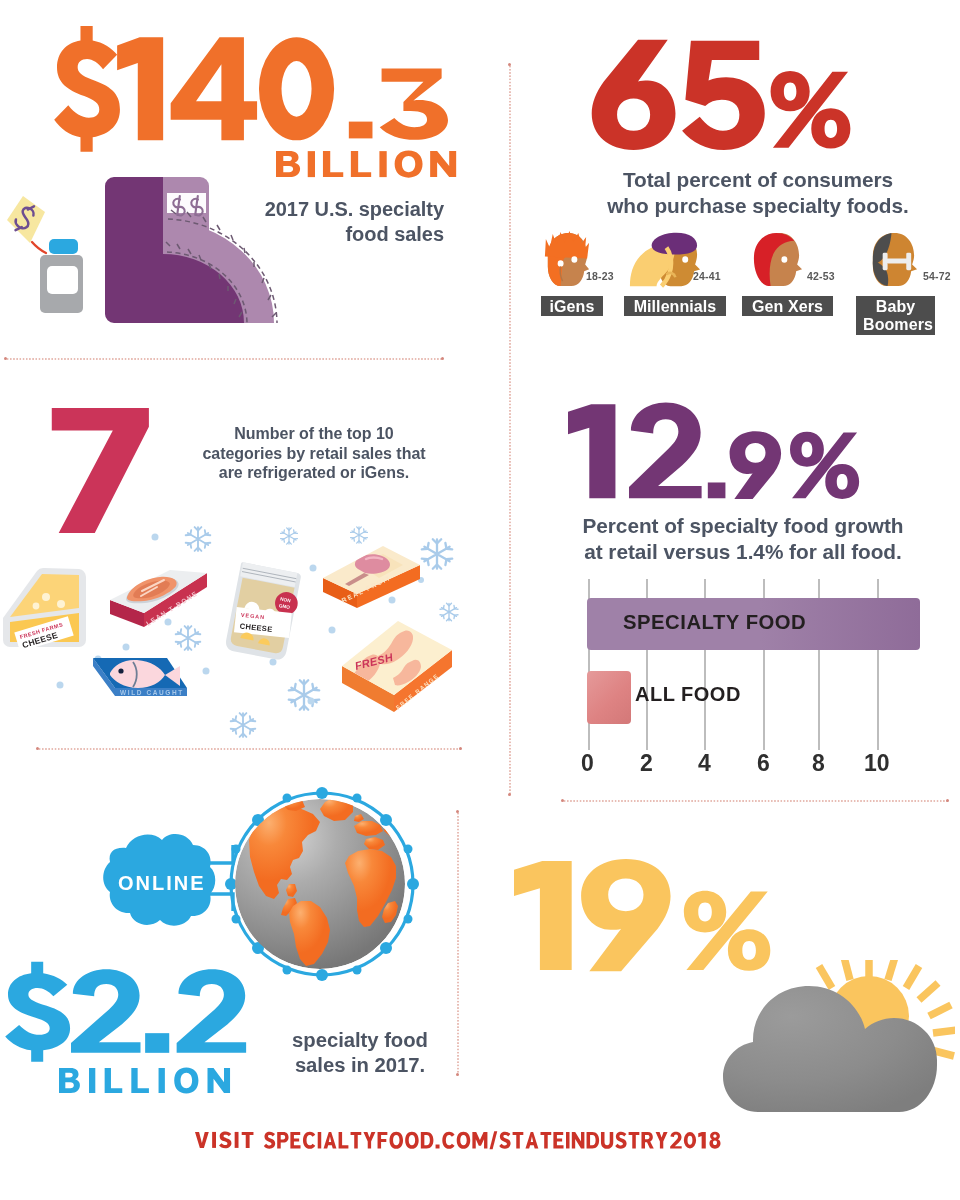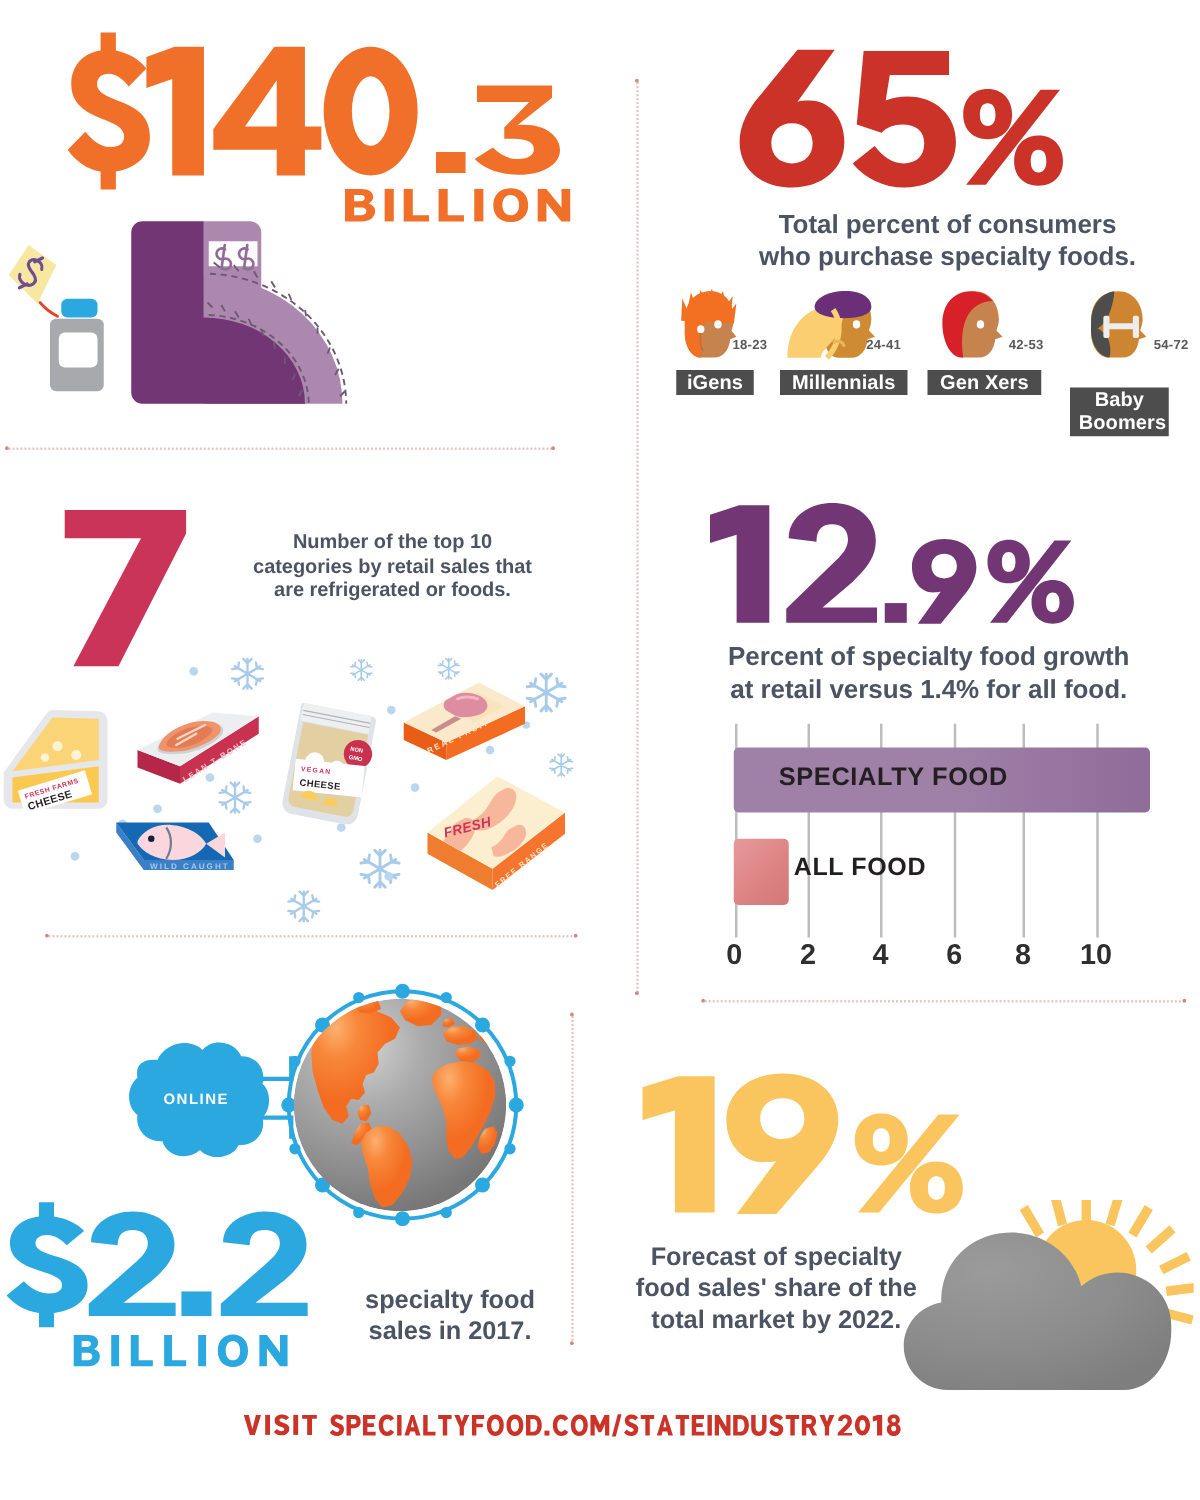--- a/index.html
+++ b/index.html
@@ -61,20 +61,24 @@
         <path d="M0 0 L42 0 C61 0 71 10 71 25 C71 34 67 41 59 45 C70 49 76 57 76 68 C76 86 64 100 43 100 L0 100 Z M23 19 L23 38 L39 38 C46 38 50 34 50 28 C50 22 46 19 39 19 Z M23 57 L23 81 L41 81 C49 81 54 76 54 69 C54 61 49 57 41 57 Z" transform="translate(0,0) scale(1)"></path>
         <path d="M2 0 L25 0 L25 100 L2 100 Z" transform="translate(98,0) scale(1)"></path>
         <path d="M0 0 L23 0 L23 81 L64 81 L64 100 L0 100 Z" transform="translate(148,0) scale(1)"></path>
         <path d="M0 0 L23 0 L23 81 L64 81 L64 100 L0 100 Z" transform="translate(236,0) scale(1)"></path>
         <path d="M2 0 L25 0 L25 100 L2 100 Z" transform="translate(324,0) scale(1)"></path>
         <path d="M44 -2 C71 -2 88 18 88 50 C88 82 71 102 44 102 C17 102 0 82 0 50 C0 18 17 -2 44 -2 Z M44 19 C32 19 23 30 23 50 C23 70 32 81 44 81 C56 81 65 70 65 50 C65 30 56 19 44 19 Z" transform="translate(374,0) scale(1)"></path>
         <path d="M0 0 L22 0 L60 57 L60 0 L82 0 L82 100 L60 100 L22 43 L22 100 L0 100 Z" transform="translate(486,0) scale(1)"></path>
       </svg>
     </div>
 
+  <div class="cap r" style="left:195px;top:197px;width:249px;font-size:20px;line-height:1.25;">
+    <div>2017 U.S. specialty</div>
+    <div>food sales</div>
+  </div>
 
   <svg style="position:absolute;left:0px;top:160px;" width="300" height="180" viewBox="0 0 300 180">
 
     <g>
       <path d="M7 60 L23 36 L45 52 L30 83 Z" fill="#F7E7A0"></path>
       <g transform="rotate(33 24 59)">
         <g stroke="#6E4E91" fill="none" stroke-width="2.5" stroke-linecap="round">
           <path d="M30 51 C29 48 26 46.5 23 47 C19.5 47.5 17.5 50 18.5 52.8
                    C19.6 56 24 56.5 27 58 C30 59.5 31.5 62 30.5 64.5
                    C29.5 67.5 26 69 22.5 68.2 C19.8 67.6 18 66 17.5 63.8"></path>
@@ -175,33 +179,33 @@
                L54 41 L48 43 C47 52 42 58 35 58 L23 58 C15 58 9 48 9 38 Z" fill="#CE8531"></path>
       <path d="M9 30 C9 16 16 6 28 4 C27 15 24 24 20 29 C16 34 12 36 9 36 Z" fill="#4D4D4D"></path>
       <path d="M9 33 C14 33 20 37 23 43 C25 48 25 54 24 58 C15 57 9 47 9 36 Z" fill="#4D4D4D"></path>
       <g fill="#EDEDED">
         <rect x="19" y="24" width="5" height="18" rx="1.5"></rect>
         <rect x="23" y="30" width="23" height="5" rx="1.5"></rect>
         <rect x="43" y="24" width="5" height="18" rx="1.5"></rect>
       </g>
     </svg>
     <div class="agelbl" style="left:393px;top:48px;">54-72</div>
-    <div class="chip" style="left:326px;top:74px;width:79px;height:39px;margin-top:14px;">Baby
+    <div class="chip" style="left:326px;top:74px;width:79px;height:39px;">Baby
 Boomers</div>
   </div>
 
   <div class="word" style="left: 49px; top: 408px; margin-top: -15px;">
       <svg width="99.9" height="155" viewBox="0 -12 72 124" preserveAspectRatio="none" fill="#CB3459" fill-rule="evenodd">
         <path d="M2 0 L72 0 L72 15 L33 100 L7 100 L46 18 L2 18 Z" transform="translate(0,0) scale(1)"></path>
       </svg>
     </div>
   <div class="cap" style="left:169px;top:424px;width:290px;font-size:16px;line-height:1.22;">
     <div>Number of the top 10</div>
     <div>categories by retail sales that</div>
-    <div>are refrigerated or foods.</div>
+    <div>are refrigerated or iGens.</div>
   </div>
 
   <svg style="position:absolute;left:0px;top:520px;" width="470" height="230" viewBox="0 0 470 230">
 
     <g stroke="#A9CBEA" fill="none" stroke-width="2.2" stroke-linecap="round">
       <g transform="translate(198,19) scale(0.85)">
           <path d="M0 -14 V14 M-12 -7 L12 7 M-12 7 L12 -7"></path>
           <path d="M0 -10 l-4 -4 M0 -10 l4 -4 M0 10 l-4 4 M0 10 l4 4"></path>
           <path d="M-9 -5 l-5.5 0.6 M-9 -5 l1 -5.5 M9 5 l5.5 -0.6 M9 5 l-1 5.5"></path>
           <path d="M-9 5 l-5.5 -0.6 M-9 5 l1 5.5 M9 -5 l5.5 0.6 M9 -5 l-1 -5.5"></path>
@@ -494,22 +498,22 @@
 
           <path d="M349 856 L358 851 L370 849 L382 851 L391 857 L396 866
                    L396 878 L392 890 L386 902 L378 916 L370 926 L364 927
                    L359 921 L357 910 L357 898 L354 886 L348 873 L345 863 Z"></path>
 
           <path d="M388 903 L395 901 L398 906 L396 915 L391 922 L385 923 L382 917 L384 909 Z"></path>
         </g>
       </g>
     </g>
   </svg>
-  <div style="position:absolute;left:118px;top:872px;width:78px;text-align:center;color:#ffffff;
-              font-weight:bold;font-size:12px;letter-spacing:0.10em;">ONLINE</div>
+  <div style="position:absolute;left:118px;top:872px;width:78px;text-align:left;color:#ffffff;
+              font-weight:bold;font-size:20px;letter-spacing:0.10em;">ONLINE</div>
 
   <div class="word" style="left: 8px; top: 971px; margin-top: -9.84px;">
       <svg width="240.91599999999997" height="101.67999999999999" viewBox="0 -12 260 124" preserveAspectRatio="none" fill="#2BA8E0" fill-rule="evenodd">
         <path d="M25 -11 L38 -11 L38 3 C49 5 58 10 64 17 L49 31 C44 25 38 21 32 21 C26 21 22 24 22 29 C22 34 26 37 37 41 C56 47 67 54 67 70 C67 84 57 94 38 97 L38 111 L25 111 L25 97 C13 95 4 89 -3 80 L12 66 C19 74 26 78 34 78 C41 78 45 75 45 70 C45 64 40 61 29 57 C11 51 0 44 0 29 C0 15 10 5 25 3 Z" transform="translate(0,0) scale(1)"></path>
         <path d="M5 28 C5 10 22 -2 41 -2 C62 -2 77 11 77 30 C77 43 71 52 58 65 L33 87 L78 87 L78 100 L3 100 L3 88 L44 47 C51 40 54 35 54 29 C54 21 49 16 41 16 C32 16 28 21 28 31 Z" transform="translate(65,0) scale(1)"></path>
         <path d="M2 76 L28 76 L28 100 L2 100 Z" transform="translate(146,0) scale(1)"></path>
         <path d="M5 28 C5 10 22 -2 41 -2 C62 -2 77 11 77 30 C77 43 71 52 58 65 L33 87 L78 87 L78 100 L3 100 L3 88 L44 47 C51 40 54 35 54 29 C54 21 49 16 41 16 C32 16 28 21 28 31 Z" transform="translate(179,0) scale(1)"></path>
       </svg>
     </div>
   <div class="word" style="left: 59px; top: 1068px; margin-top: -3px;">
@@ -528,25 +532,20 @@
     <div>sales in 2017.</div>
   </div>
 
   <div class="word" style="left: 514px; top: 861px; margin-top: -13.08px;">
       <svg width="259.643232" height="135.16" viewBox="0 -12 220.56 124" preserveAspectRatio="none" fill="#FAC55E" fill-rule="evenodd">
         <path d="M24 0 L49 0 L49 100 L22 100 L22 25 L0 32 L0 8 Z" transform="translate(0,0) scale(1)"></path>
         <path d="M31 101 L4 101 L31 62 C29 63 25 63 22 63 C8 63 -3 50 -3 32 C-3 12 13 -2 35 -2 C58 -2 73 12 73 32 C73 42 69 52 62 62 Z M35 16 C26 16 20 22 20 31 C20 40 26 46 35 46 C44 46 50 40 50 31 C50 22 44 16 35 16 Z" transform="translate(60,0) scale(1)"></path>
         <path d="M78 0 L98 0 L22 100 L2 100 Z M24 -1 C39 -1 49 10 49 26 C49 42 39 52 24 52 C9 52 -1 42 -1 26 C-1 10 9 -1 24 -1 Z M24 14 C19 14 16 18 16 26 C16 34 19 38 24 38 C29 38 32 34 32 26 C32 18 29 14 24 14 Z M76 48 C91 48 101 59 101 75 C101 91 91 101 76 101 C61 101 51 91 51 75 C51 59 61 48 76 48 Z M76 63 C71 63 68 67 68 75 C68 83 71 87 76 87 C81 87 84 83 84 75 C84 67 81 63 76 63 Z" transform="translate(145,28) scale(0.72)"></path>
       </svg>
     </div>
-  <div class="cap" style="left:491px;top:994px;width:260px;font-size:20.3px;line-height:1.22;">
-    <div>Forecast of specialty</div>
-    <div>food sales' share of the</div>
-    <div>total market by 2022.</div>
-  </div>
   <svg style="position:absolute;left:700px;top:960px;" width="255" height="160" viewBox="700 960 255 160">
     <defs>
       <radialGradient id="cloudGrad" cx="32%" cy="24%" r="85%">
         <stop offset="0%" stop-color="#9B9B9B"></stop>
           <stop offset="60%" stop-color="#8C8C8C"></stop>
         <stop offset="100%" stop-color="#7E7E7E"></stop>
       </radialGradient>
     </defs>
     <g>
       <g stroke="#FAC55E" stroke-width="7.5" stroke-linecap="butt">

